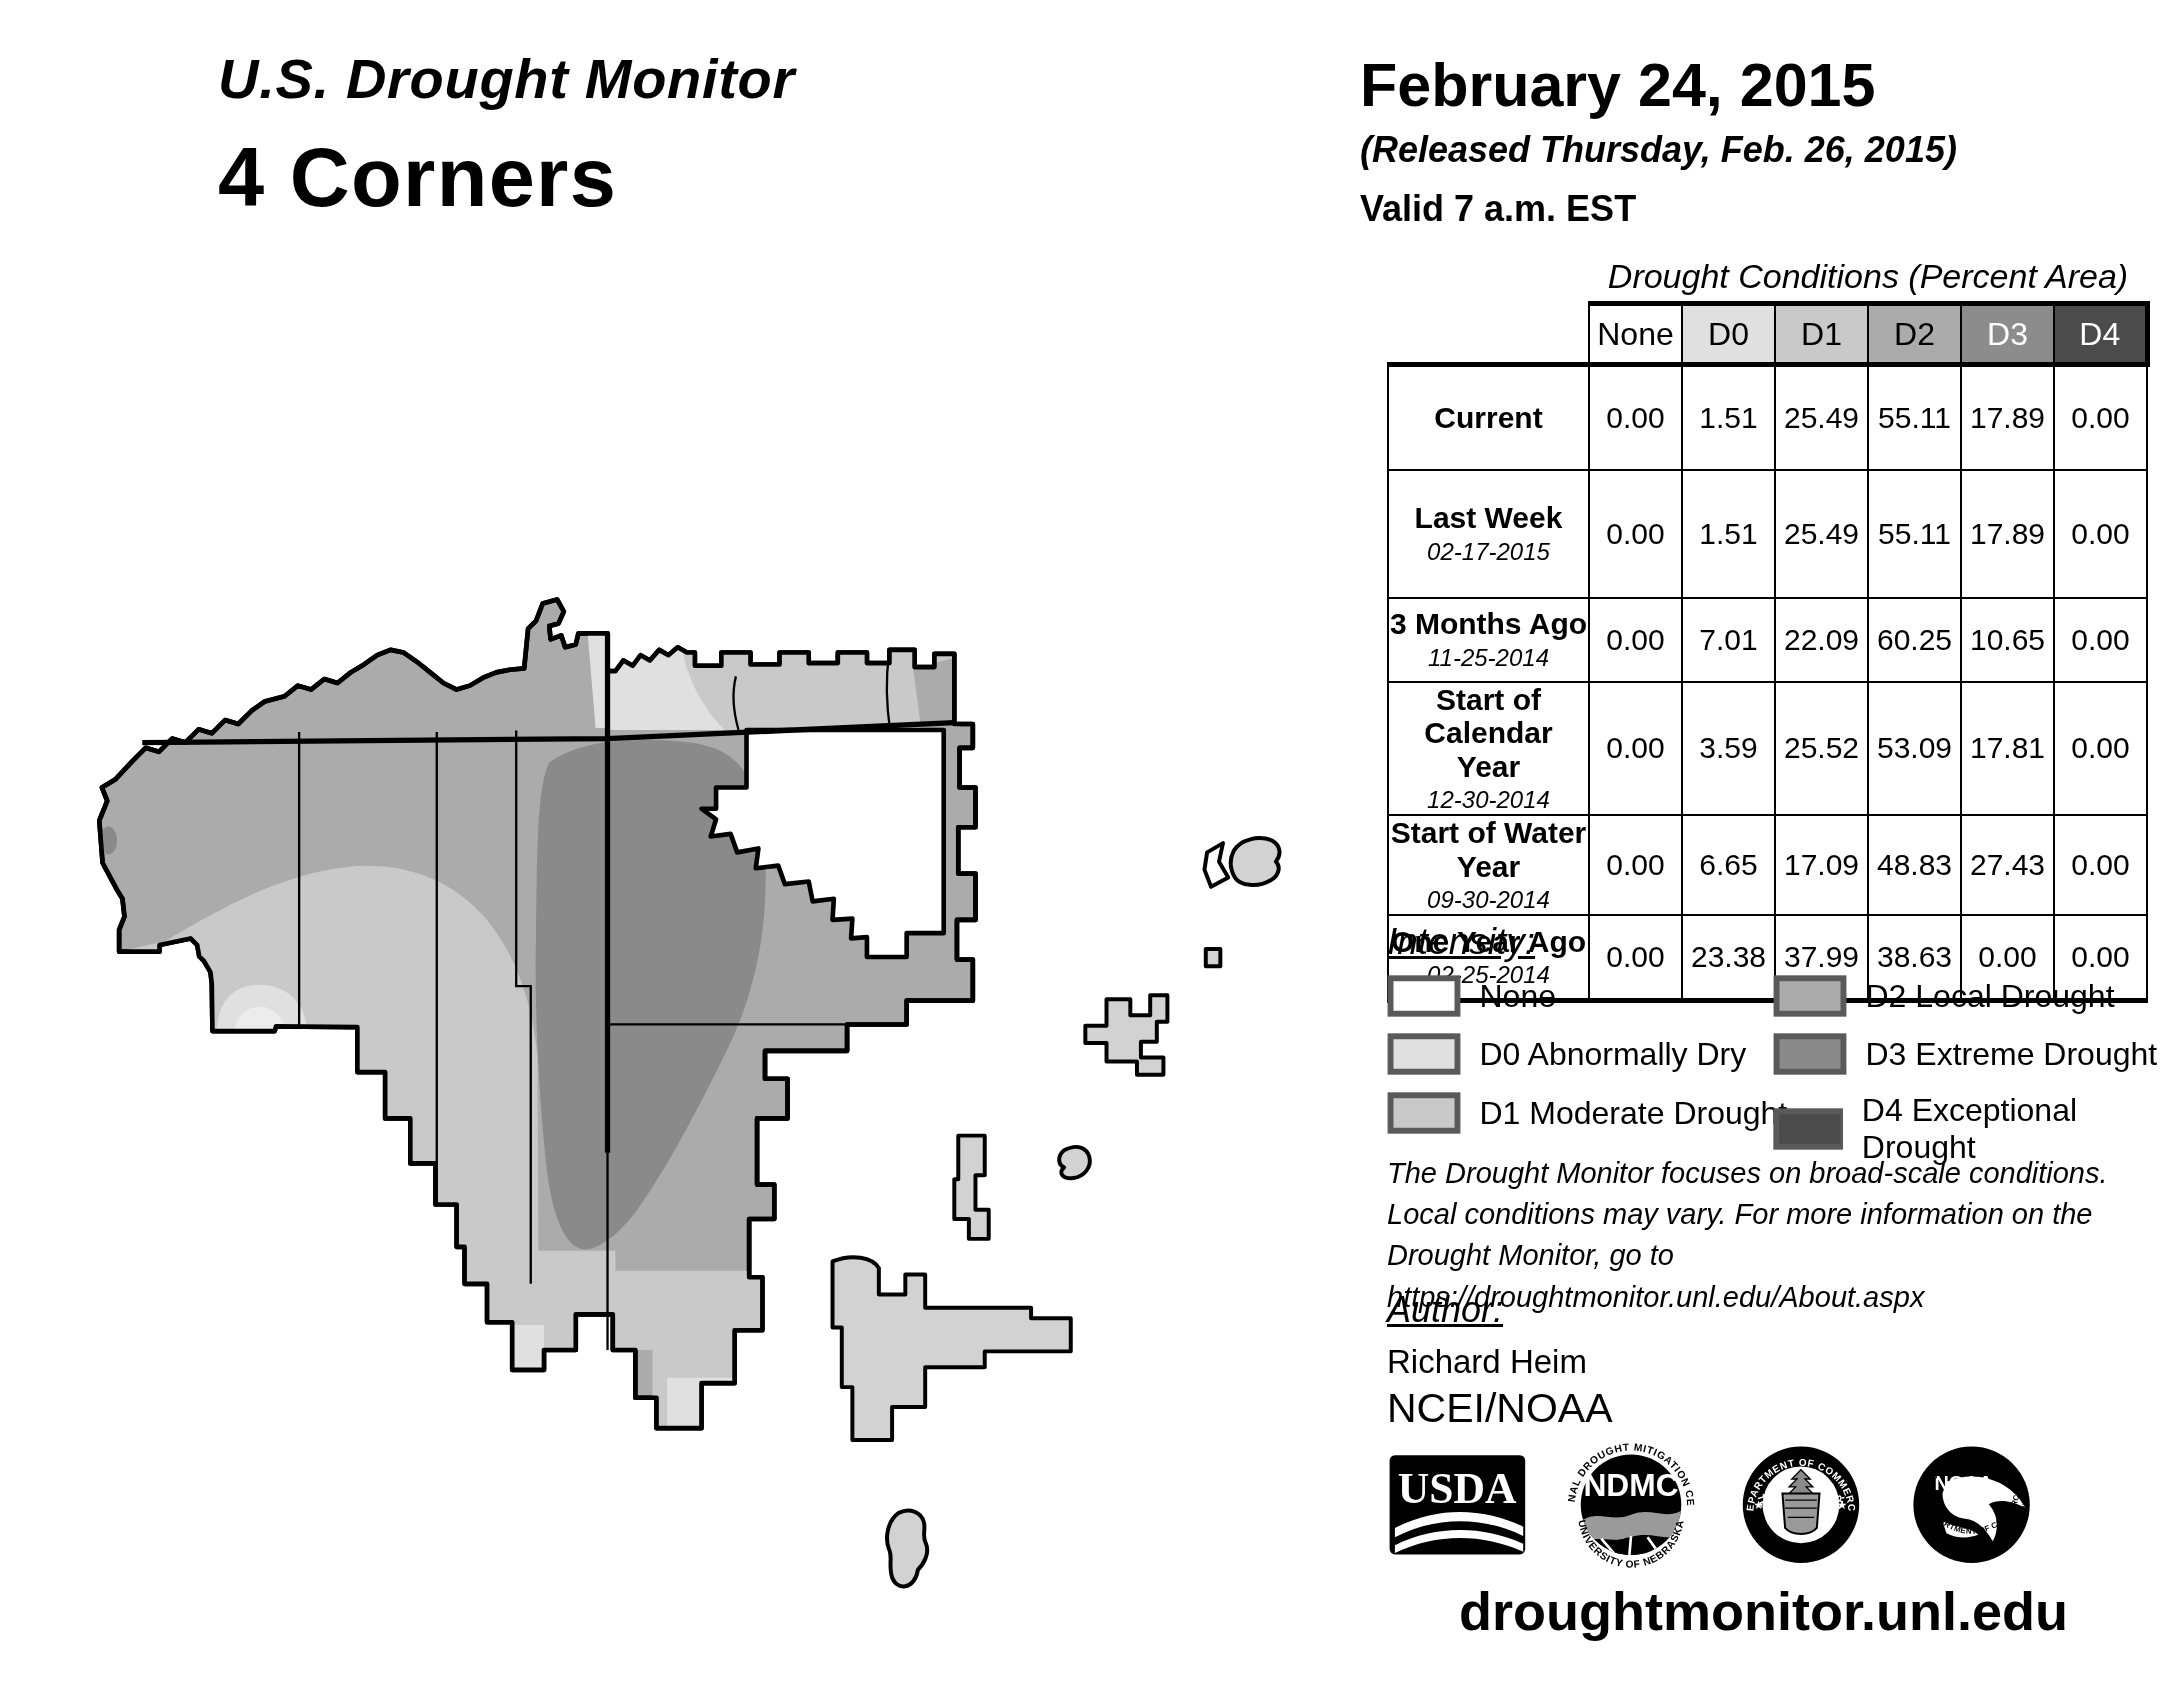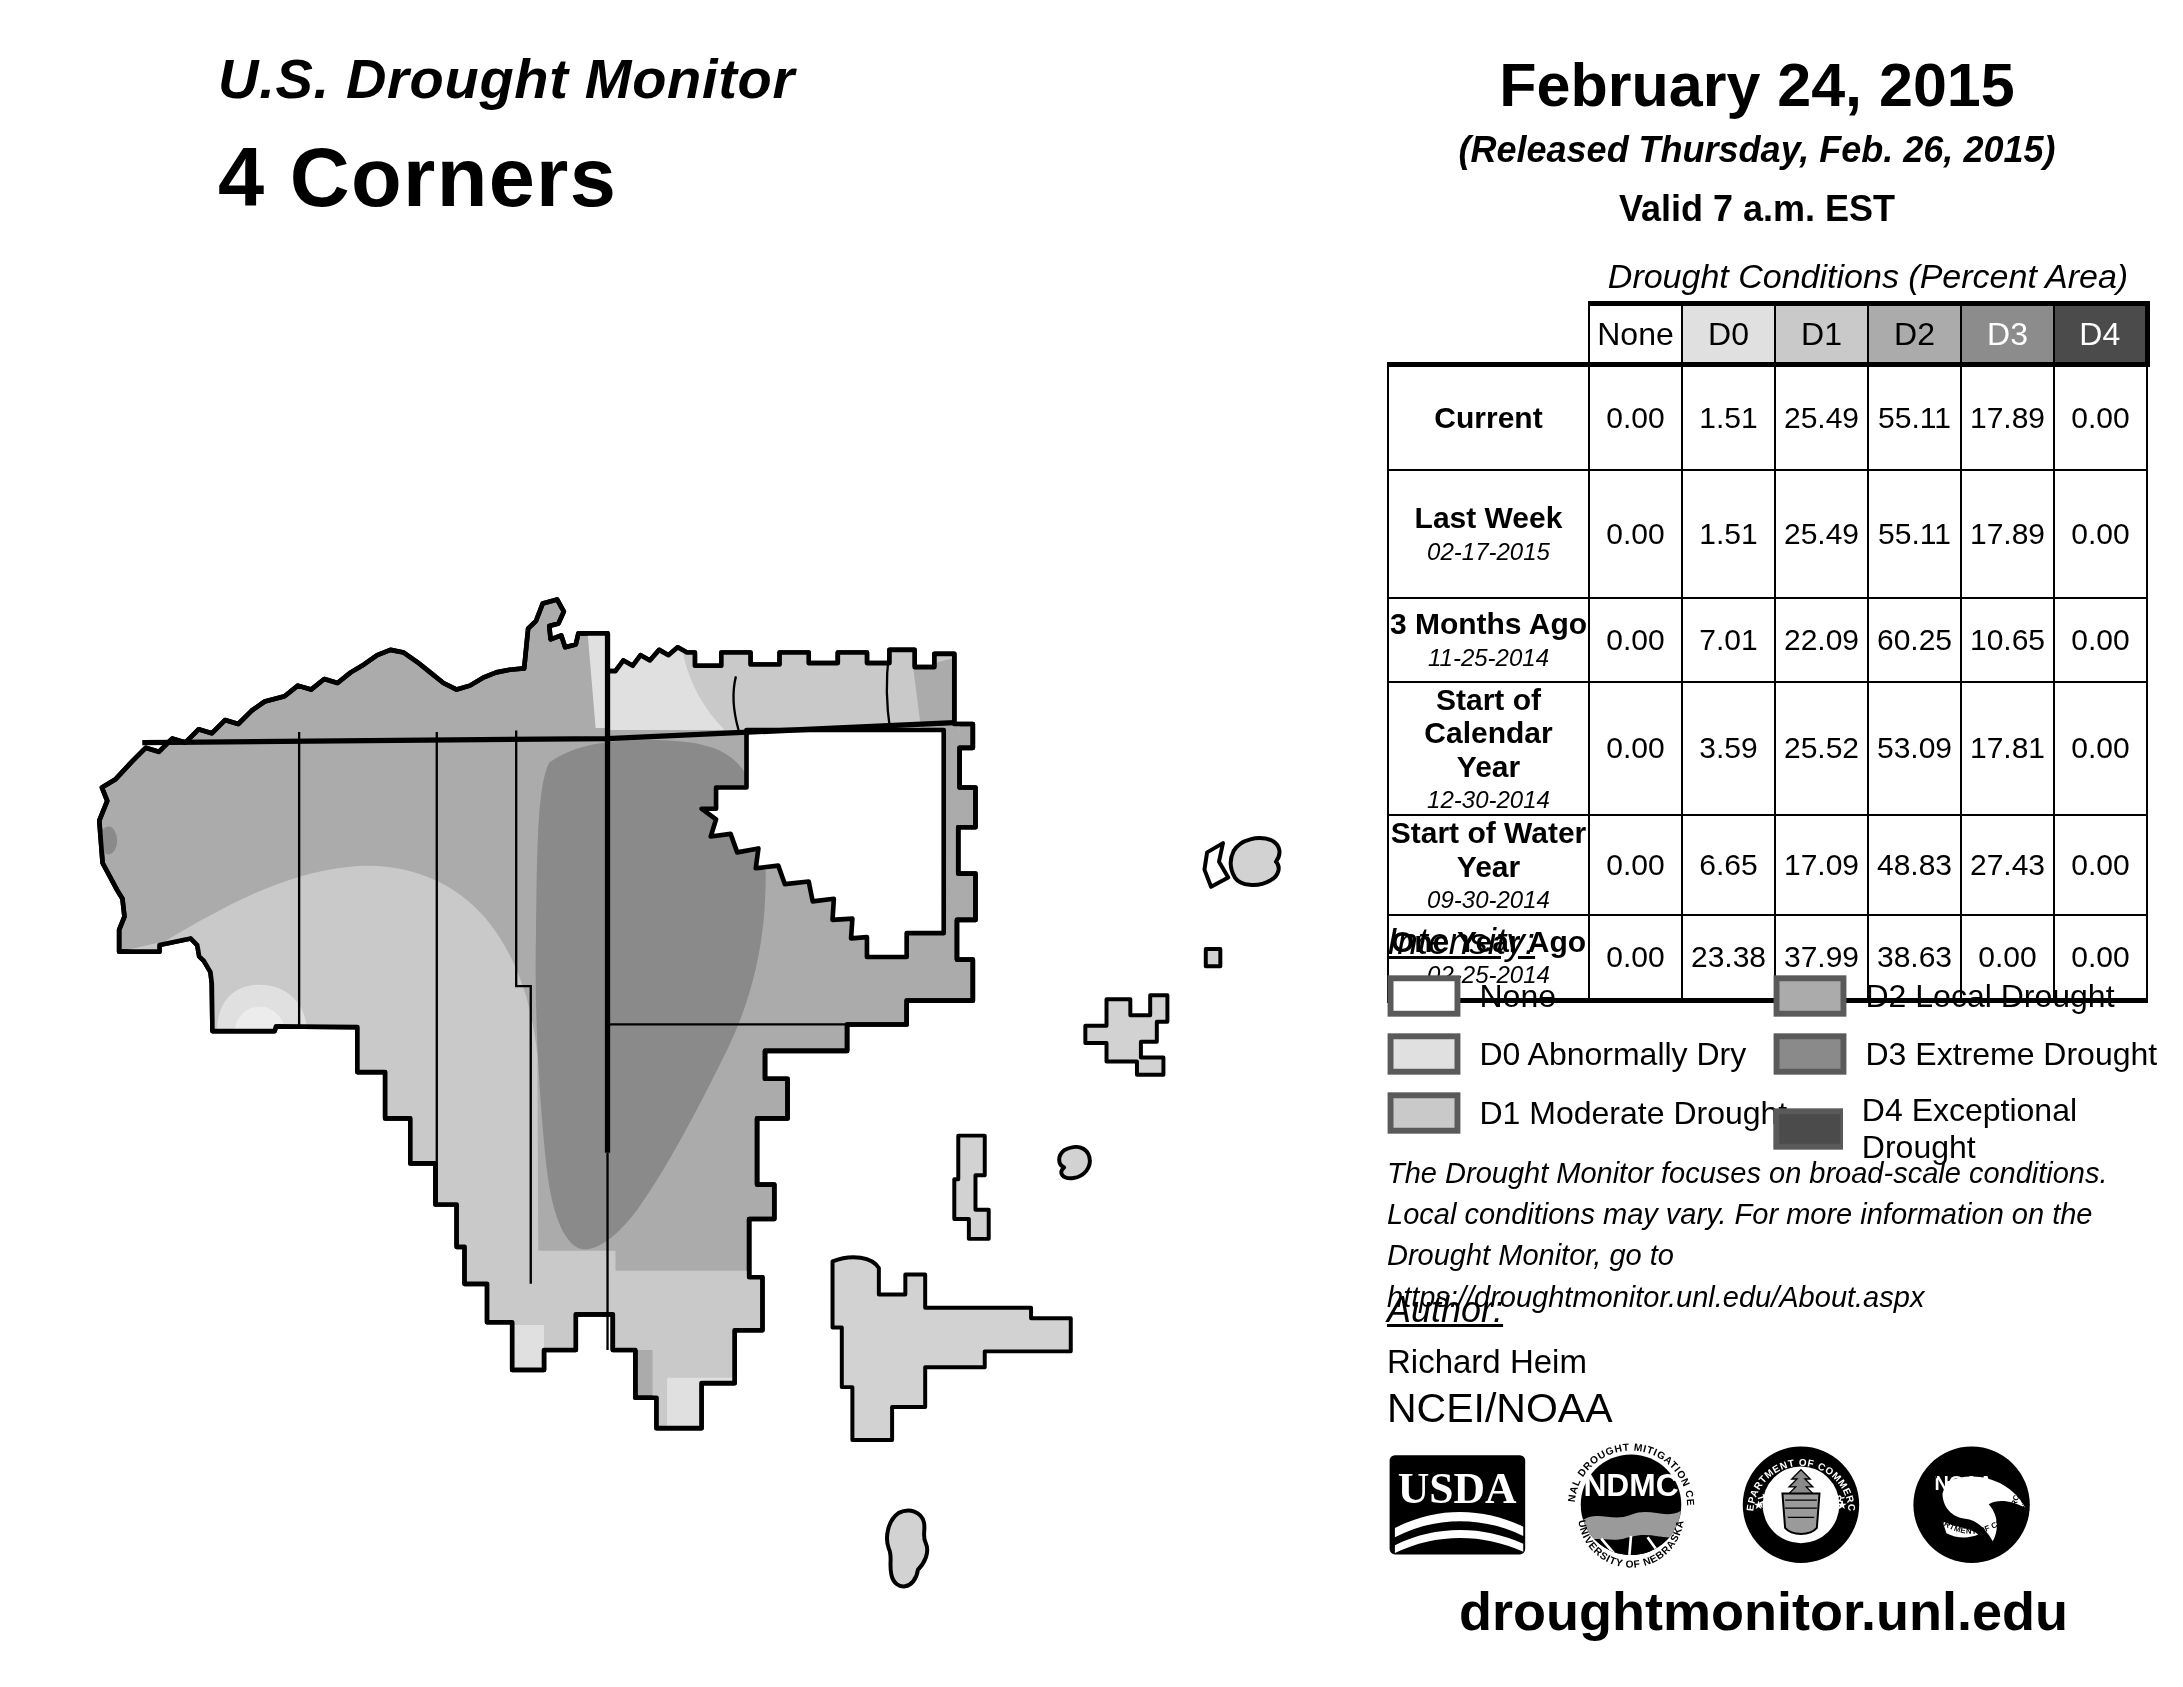--- a/index.html
+++ b/index.html
@@ -4,21 +4,21 @@
 <style>
   html,body{margin:0;padding:0;background:#fff;}
   body{width:2183px;height:1687px;position:relative;font-family:"Liberation Sans",sans-serif;color:#000;}
   .abs{position:absolute;}
 
   
   .title-block{left:218px;top:46px;width:926px;text-align:left;}
   .title-line1{font-size:56px;font-weight:bold;font-style:italic;letter-spacing:0.7px;}
   .title-line2{font-size:83px;font-weight:bold;margin-top:18.5px;letter-spacing:1.3px;}
 
-  .date-block{left:1360px;top:50px;width:794px;text-align:center;}
+  .date-block{left:1360px;top:50px;width:794px;text-align:left;}
   .date-main{font-size:61px;font-weight:bold;}
   .date-released{font-size:36px;font-weight:bold;font-style:italic;margin-top:9.3px;}
   .date-valid{font-size:36px;font-weight:bold;margin-top:17px;}
 
   
   .tbl-title{left:1588px;top:257px;width:560px;text-align:center;font-size:34px;font-style:italic;}
   table.dm{border-collapse:collapse;position:absolute;left:1387px;top:301px;table-layout:fixed;}
   table.dm th,table.dm td{border:2.6px solid #000;text-align:center;vertical-align:middle;padding:0;}
   table.dm .corner{border:none;background:#fff;}
   table.dm col.lbl{width:201px;}

